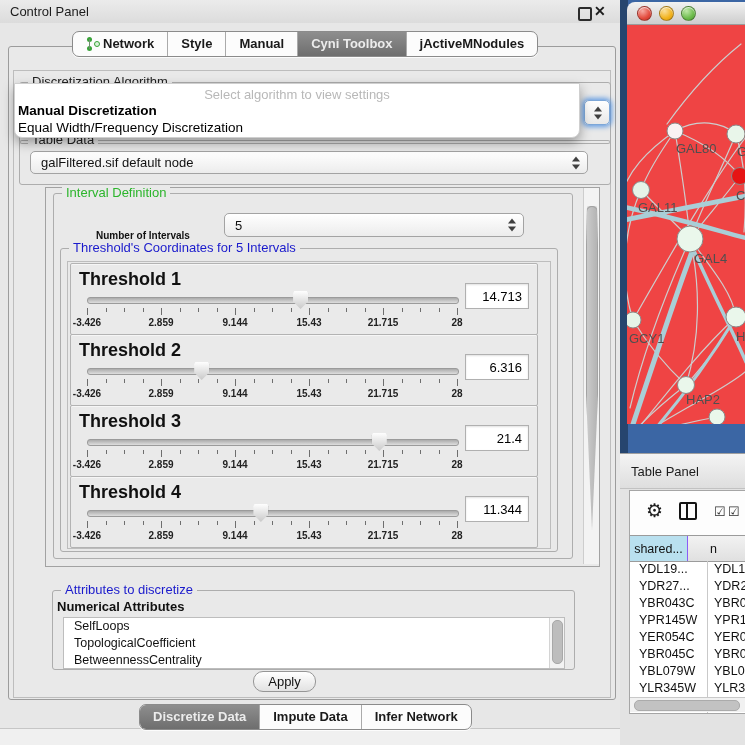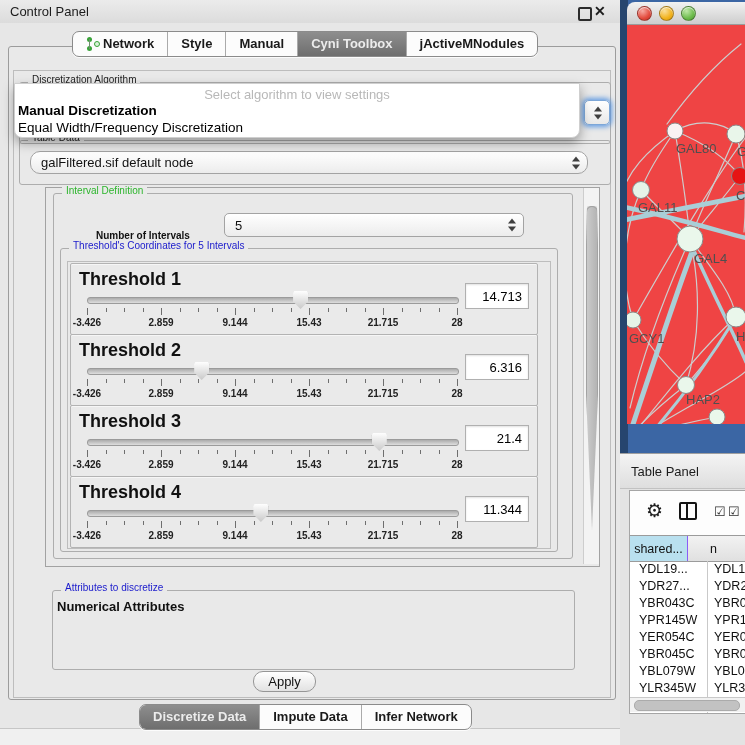--- a/index.html
+++ b/index.html
@@ -20,21 +20,21 @@
           background:#fcfcfc;box-shadow:0 1px 0 rgba(255,255,255,.8)}
   .seg{padding:0 13px;line-height:24px;font-size:13px;font-weight:bold;color:#1a1a1a;
        border-left:1px solid #aaa;display:flex;align-items:center;gap:5px;white-space:nowrap}
   .seg:first-child{border-left:none}
   .seg.sel{background:linear-gradient(#8e8e8e,#6e6e6e);color:#ececec}
   #top-tabs{left:72px;top:31px;z-index:6}
   #bottom-tabs{left:139px;top:704px;z-index:6}
   #bottom-strip{position:absolute;left:0;top:728px;width:620px;height:17px;background:#f0f0f0;border-top:1px solid #c6c6c6}
 
   .group{position:absolute;border:1px solid #adadad;border-radius:3px}
-  .gtitle{position:absolute;top:-9px;left:8px;background:#e9e9e9;padding:0 4px;font-size:10px;white-space:nowrap}
+  .gtitle{position:absolute;top:-9px;left:8px;background:#e9e9e9;padding:0 4px;font-size:13px;white-space:nowrap}
   .gtitle.green{color:#2cb52c}.gtitle.blue{color:#1a1acc}.gtitle.black{color:#222}
 
   .combo{position:absolute;background:linear-gradient(#ffffff,#ececec);border:1px solid #a3a3a3;border-radius:5px;
          font-size:13px;display:flex;align-items:center;padding:0 24px 0 10px;box-shadow:inset 0 1px 0 #fff}
   .stepper{position:absolute;right:7px;top:50%;transform:translateY(-50%)}
   .stepper i{display:block;width:0;height:0;border-left:4px solid transparent;border-right:4px solid transparent}
   .stepper .up{border-bottom:5px solid #3f3f3f;margin-bottom:3px}
   .stepper .dn{border-top:5px solid #3f3f3f}
 
   
@@ -179,21 +179,21 @@
   <div id="algo-popup">
     <div id="popup-placeholder">Select algorithm to view settings</div>
     <div id="popup-options">
         <div class="popt b0">Manual Discretization</div>
         <div class="popt b1">Equal Width/Frequency Discretization</div>
       </div>
   </div>
 
   <div id="tabledata-group" class="group" style="left:19px;top:140px;width:590px;height:43px;">
     <span class="gtitle black">Table Data</span>
-    <div class="combo" style="left:10px;top:10px;width:522px;height:21px;border-radius:10px;">
+    <div class="combo" style="left:10px;top:10px;width:522px;height:21px;">
       <span>galFiltered.sif default node</span>
       <span class="stepper">
           <i class="up"></i>
           <i class="dn"></i>
         </span>
     </div>
   </div>
 
   <div id="scrollpane">
     <div id="interval-group" class="group" style="left:7px;top:5px;width:518px;height:364px;">
@@ -353,20 +353,30 @@
       </div>
     </div>
     <div id="vscroll">
         <div class="thumb"></div>
       </div>
   </div>
 
   <div id="attr-group" class="group" style="left:52px;top:590px;width:521px;height:78px;">
     <span class="gtitle blue">Attributes to discretize</span>
     <div id="attr-label">Numerical Attributes</div>
+    <div id="attr-list">
+      <div id="attr-items">
+          <div class="attr-item">SelfLoops</div>
+          <div class="attr-item">TopologicalCoefficient</div>
+          <div class="attr-item">BetweennessCentrality</div>
+        </div>
+      <div id="attr-vscroll">
+          <div class="thumb2"></div>
+        </div>
+    </div>
   </div>
 
   <button id="apply-btn">Apply</button>
 
   <div id="bottom-tabs" class="tabbar">
       <div class="seg sel">
         <span>Discretize Data</span>
       </div>
       <div class="seg">
         <span>Impute Data</span>

